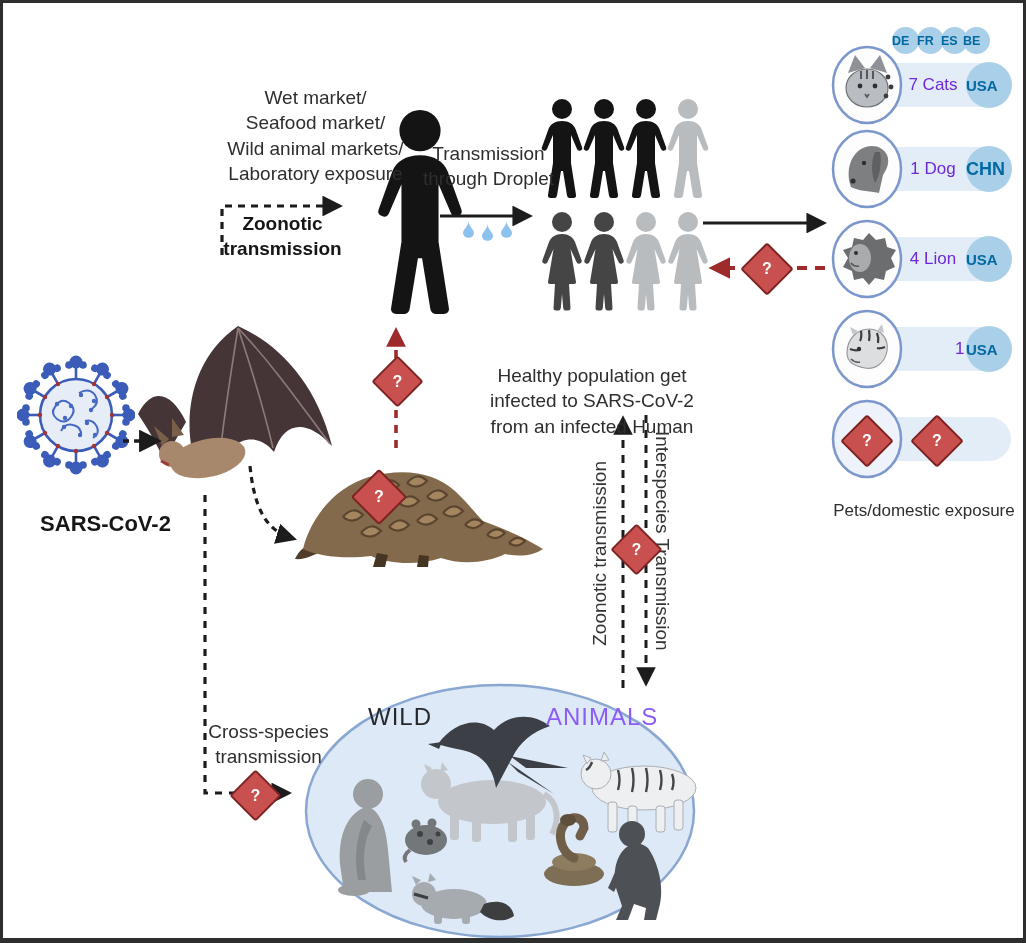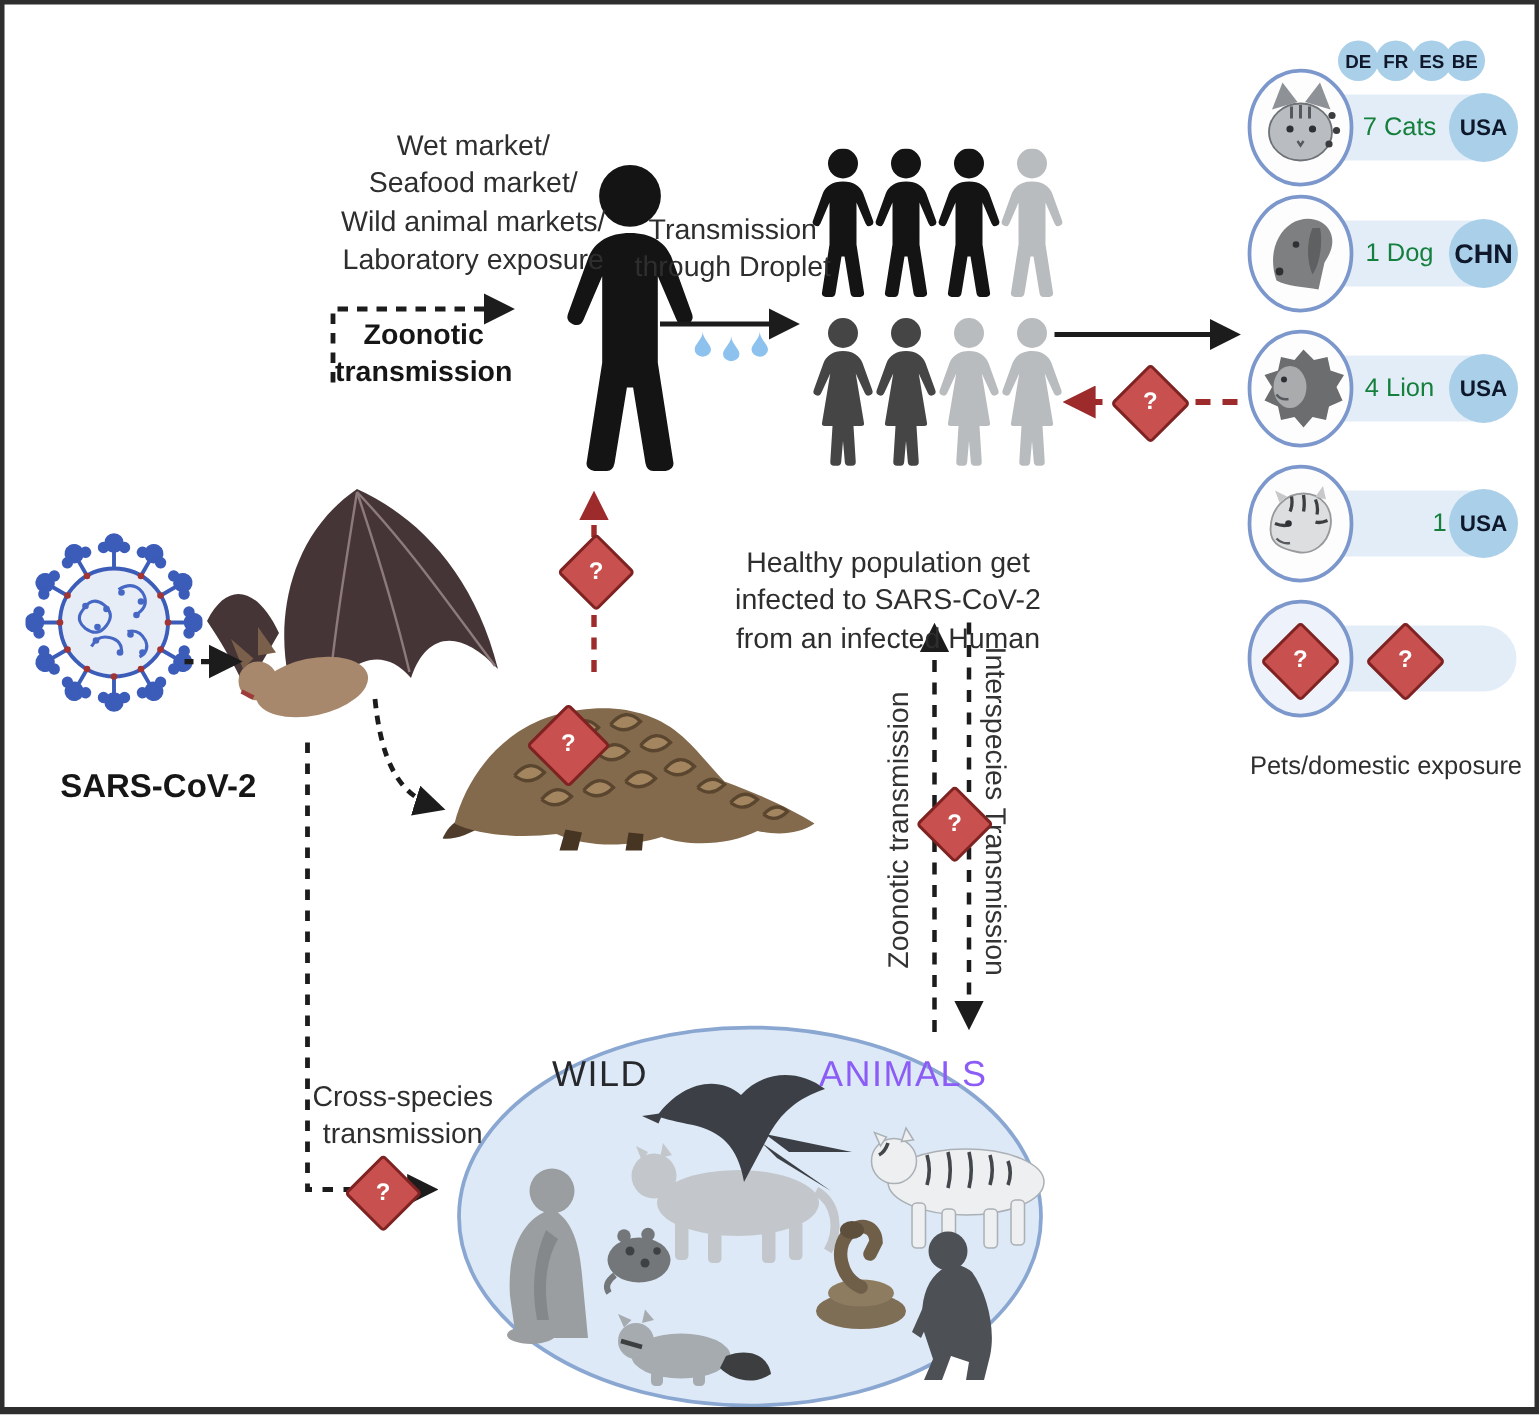--- a/index.html
+++ b/index.html
@@ -6,22 +6,22 @@
   #canvas{position:relative;width:1020px;height:935px;border:3px solid #2e2e2e;border-bottom-width:5px;background:#fff;overflow:hidden;font-family:"Liberation Sans",sans-serif;}
   .art{position:absolute;z-index:1;}
   #arrows{position:absolute;left:0;top:0;width:1026px;height:943px;z-index:2;pointer-events:none;}
   .txt{position:absolute;z-index:3;text-align:center;color:#2e2e2e;white-space:pre-line;line-height:1.34;}
   .bold{font-weight:bold;color:#161616;}
   .vtxt{position:absolute;z-index:3;writing-mode:vertical-rl;font-size:19px;color:#333;white-space:nowrap;}
   .vtxt.flip{transform:rotate(180deg);}
   .diamond{position:absolute;z-index:4;background:#c8504e;border:2.5px solid #7e2222;border-radius:3px;transform:rotate(45deg);display:flex;align-items:center;justify-content:center;}
   .diamond>span{transform:rotate(-45deg);color:#fff;font-weight:bold;font-size:16px;}
   .pill{position:absolute;z-index:1;background:#e3edf8;border-radius:23px;}
-  .bubble{position:absolute;z-index:3;background:#a9cfe9;border-radius:50%;display:flex;align-items:center;justify-content:center;font-weight:bold;color:#0f172a;}
-  .count{position:absolute;z-index:3;font-size:17px;color:#15803d;text-align:center;}
+  .bubble{position:absolute;z-index:3;background:#a9cfe9;border-radius:50%;display:flex;align-items:center;justify-content:flex-start;font-weight:bold;color:#0369a1;}
+  .count{position:absolute;z-index:3;font-size:17px;color:#6d28d9;text-align:center;}
   .avatar{position:absolute;z-index:2;}
 </style>
 </head>
 <body>
 
 <div id="canvas">
 
   <svg width="0" height="0" style="position:absolute">
     <defs>
       <g id="fig-male">

